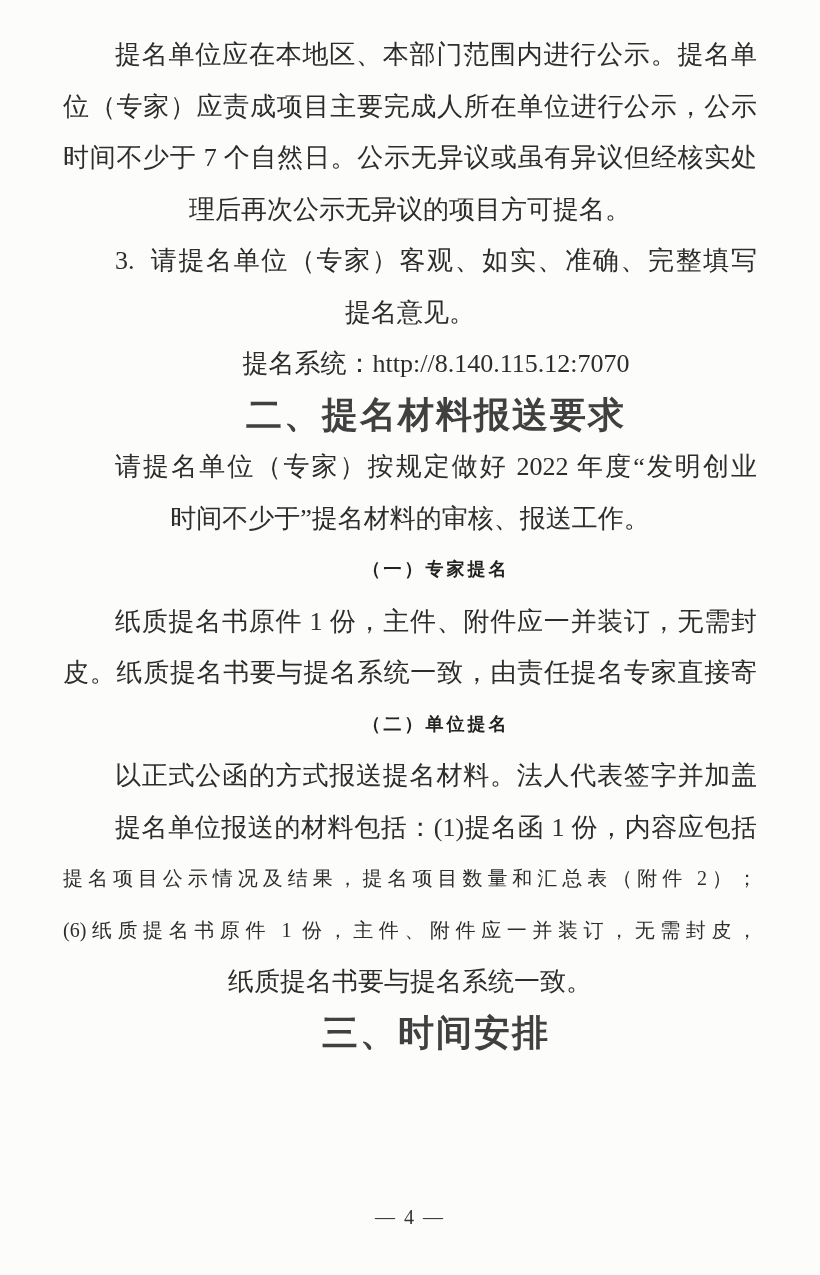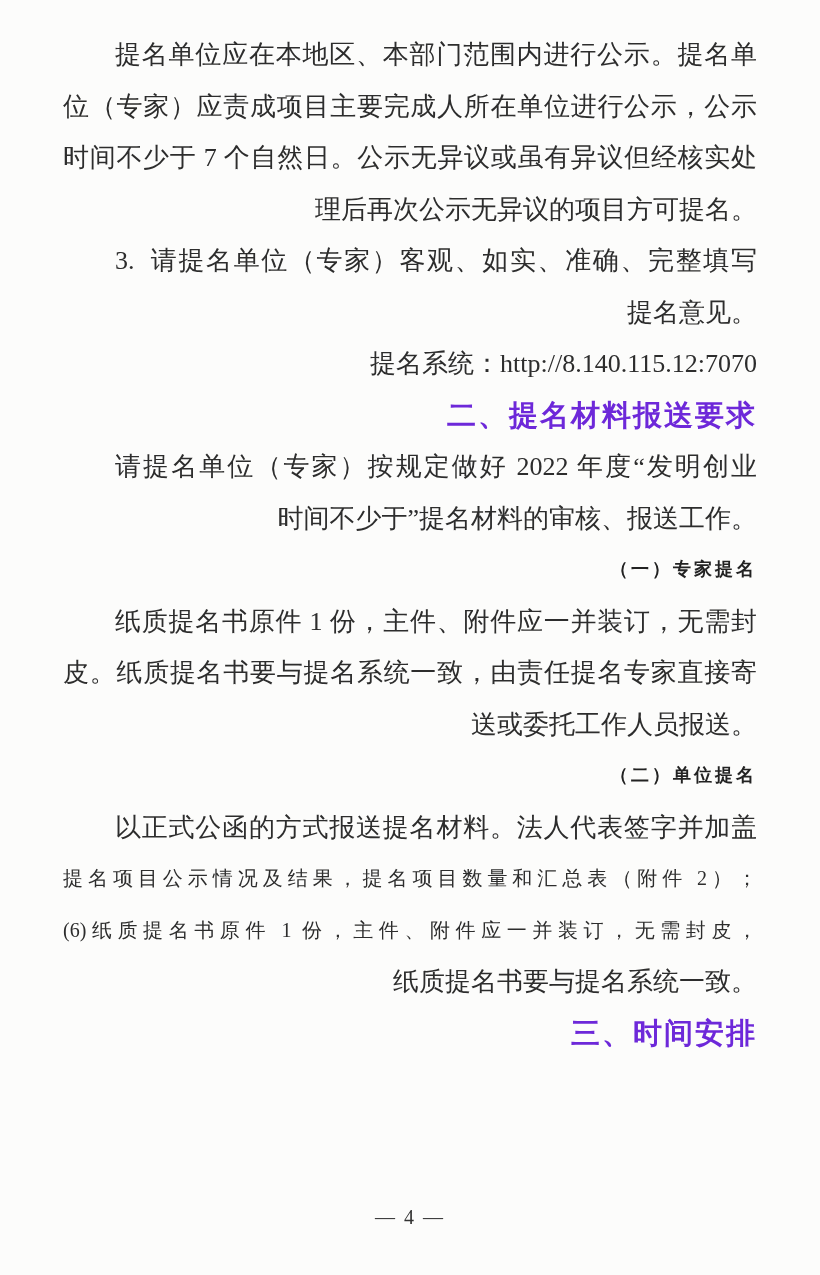--- a/index.html
+++ b/index.html
@@ -20,37 +20,37 @@
     position: absolute;
     left: 63px;
     top: 29px;
     width: 694px;
   }
   .line {
     height: 51.5px;
     line-height: 51.5px;
     font-size: 26px;
     font-family: "Liberation Serif", "DejaVu Serif", serif;
-    text-align: right;
+    text-align: center;
     color: #2d2d2d;
     white-space: nowrap;
   }
   .line.justify {
     white-space: normal;
     text-align: justify;
     text-align-last: justify;
   }
   .line.indent { padding-left: 52px; }
   .line.small { font-size: 20px; }
   .line.h-hei {
-    font-family: Liberation Sans, sans-serif;
+    font-family: Liberation Serif, serif;
     font-weight: 700;
-    font-size: 29px;
+    font-size: 36px;
     letter-spacing: 2px;
-    color: #6d28d9;
+    color: #404040;
   }
   .line.h-kai {
     font-family: "Liberation Serif", "DejaVu Serif", serif;
     font-weight: 700;
     font-size: 18px;
     letter-spacing: 3px;
     color: #222222;
   }
   .page-number {
     position: absolute;
@@ -75,22 +75,22 @@
     <div class="line">理后再次公示无异议的项目方可提名。</div>
     <div class="line indent justify">3.&nbsp; 请提名单位（专家）客观、如实、准确、完整填写</div>
     <div class="line">提名意见。</div>
     <div class="line indent">提名系统：http://8.140.115.12:7070</div>
     <div class="line indent h-hei">二、提名材料报送要求</div>
     <div class="line indent justify">请提名单位（专家）按规定做好 2022 年度“发明创业</div>
     <div class="line">时间不少于”提名材料的审核、报送工作。</div>
     <div class="line indent h-kai">（一）专家提名</div>
     <div class="line indent justify">纸质提名书原件 1 份，主件、附件应一并装订，无需封</div>
     <div class="line justify">皮。纸质提名书要与提名系统一致，由责任提名专家直接寄</div>
-    <div class="line">送或委托工作人员报送。</div>
     <div class="line indent h-kai">（二）单位提名</div>
     <div class="line indent justify">以正式公函的方式报送提名材料。法人代表签字并加盖</div>
+    <div class="line indent justify">提名单位报送的材料包括：(1)提名函 1 份，内容应包括</div>
     <div class="line justify small">提名项目公示情况及结果，提名项目数量和汇总表（附件 2）；</div>
     <div class="line justify small">(6)纸质提名书原件 1 份，主件、附件应一并装订，无需封皮，</div>
     <div class="line">纸质提名书要与提名系统一致。</div>
     <div class="line indent h-hei">三、时间安排</div>
   </div>
   <div class="page-number">— 4 —</div>
 </div>
 
 </body></html>

